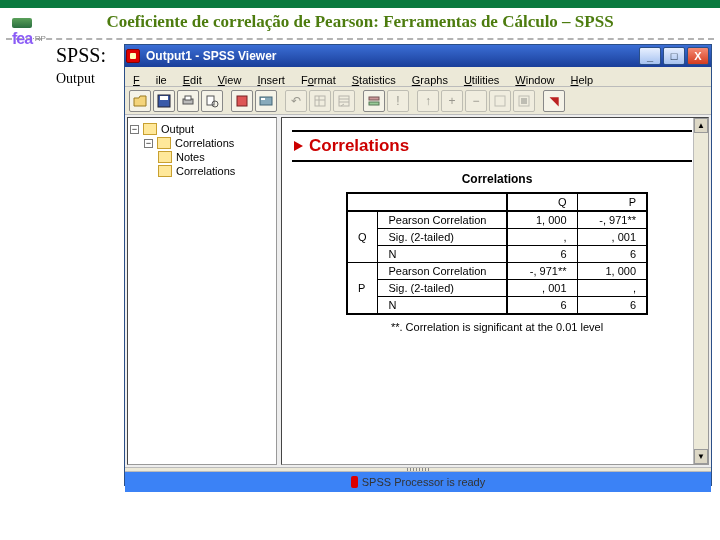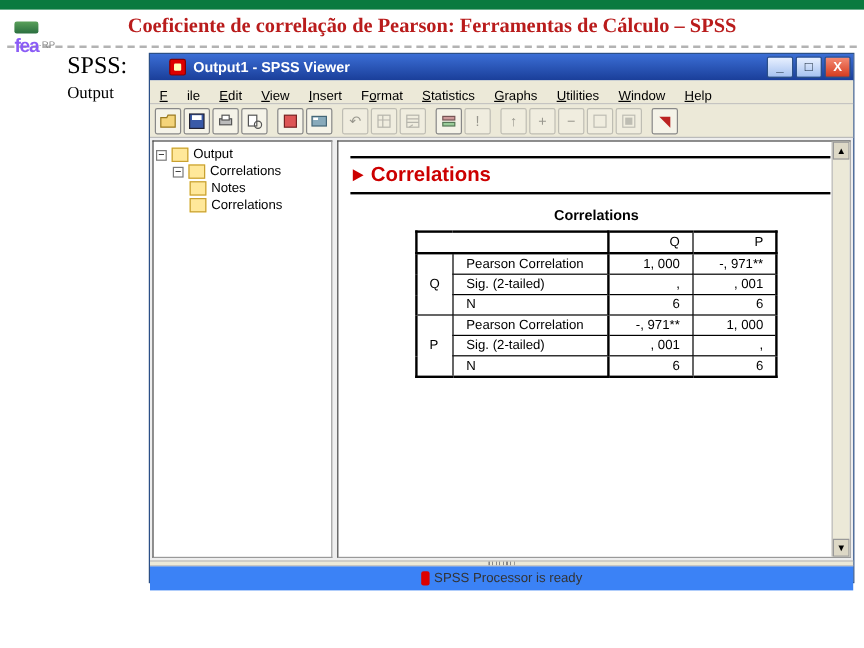--- a/index.html
+++ b/index.html
@@ -1,29 +1,29 @@
 <!DOCTYPE html>
 <html><head>
 <meta charset="utf-8">
 <style>
   * { box-sizing: border-box; }
   body { margin:0; font-family: Tahoma, Arial, sans-serif; font-size:11px; background:#fff; width:720px; height:540px; overflow:hidden; }
   .top-green { height:8px; background:#0a7a3f; }
-  .slide-title { text-align:center; font-family:"Times New Roman",serif; font-size:17px; font-weight:bold; color:#b91c1c; padding:4px 0 6px; }
+  .slide-title { text-align:center; font-family:"Times New Roman",serif; font-size:17px; font-weight:bold; color:#4d7c0f; padding:4px 0 6px; }
   .dashed { border-top:2px dashed #b3b3b3; margin:0 6px 4px; }
   .logo-area { position:absolute; left:12px; top:18px; width:70px; height:38px; font-family:Arial; }
   .logo-main { font-size:16px; font-weight:bold; color:#8b5cf6; letter-spacing:-1px; }
   .logo-sub { font-size:8px; color:#888; position:relative; top:-3px; }
   .logo-shape { width:20px; height:10px; background:linear-gradient(#5aa05a,#2a6e3f); border-radius:2px; margin-bottom:2px; }
   .main-row { display:flex; align-items:flex-start; }
   .side-labels { width:76px; padding-left:8px; font-family:"Times New Roman",serif;margin-left:48px; }
   .lbl-spss { font-size:20px; }
   .lbl-output { font-size:14px; margin-top:4px; }
   .spss-window { flex:1; margin-right:8px; border:1px solid #2b4f87; background:#eee; position:relative; height:442px; }
-  .titlebar { height:22px; background:linear-gradient(#3b6ed5,#1a3e99); display:flex; align-items:center; color:#fff; font-size:12px; font-weight:bold; padding-left:16px; }
+  .titlebar { height:22px; background:linear-gradient(#3b6ed5,#1a3e99); display:flex; align-items:center; color:#fff; font-size:12px; font-weight:bold; padding-left:1px; }
   .tb-icon { width:14px; height:14px; background:#d00; border:1px solid #800; margin-right:6px; border-radius:2px; position:relative; }
   .tb-icon::after { content:""; position:absolute; left:3px; top:3px; width:6px; height:6px; background:#ffb; border-radius:1px; }
   .tb-spacer { flex:1; }
   .tb-btn { width:22px; height:18px; margin-left:2px; background:linear-gradient(#e8f0ff,#a6c2f0); border:1px solid #2b4f87; border-radius:2px; display:flex; align-items:center; justify-content:center; font-family:Arial; font-size:11px; color:#123; }
   .tb-close { background:linear-gradient(#f58b74,#d43b1e); color:#fff; font-weight:bold; margin-right:2px; }
   .menubar { height:20px; background:#ece9d8; display:flex; align-items:flex-end; border-bottom:1px solid #bbb; }
   .menubar span { padding:0 8px; }
   .menubar span u { text-decoration:underline; }
   .toolbar { height:28px; background:#ece9d8; border-bottom:1px solid #bbb; display:flex; align-items:center; padding:0 4px; gap:2px; }
   .tbtn { width:22px; height:22px; border:1px solid #888; background:#f5f3e8; display:flex; align-items:center; justify-content:center; font-size:12px; color:#333; border-radius:2px; }
@@ -241,20 +241,21 @@
             <td class="num">, 001</td>
             <td class="num" style="border-right:2px solid #000">,</td>
           </tr>
           <tr>
             <td class="lab rl" style="border-bottom:2px solid #000">N</td>
             <td class="num" style="border-bottom:2px solid #000">6</td>
             <td class="num" style="border-right:2px solid #000;border-bottom:2px solid #000">6</td>
           </tr>
         </tbody>
           </table>
+        <div class="foot">**. Correlation is significant at the 0.01 level</div>
 
         <div class="scroll">
           <div class="up">▲</div>
           <div class="dn">▼</div>
         </div>
       </div>
     </div>
 
     <div class="splitter">
         <div class="grip"></div>

